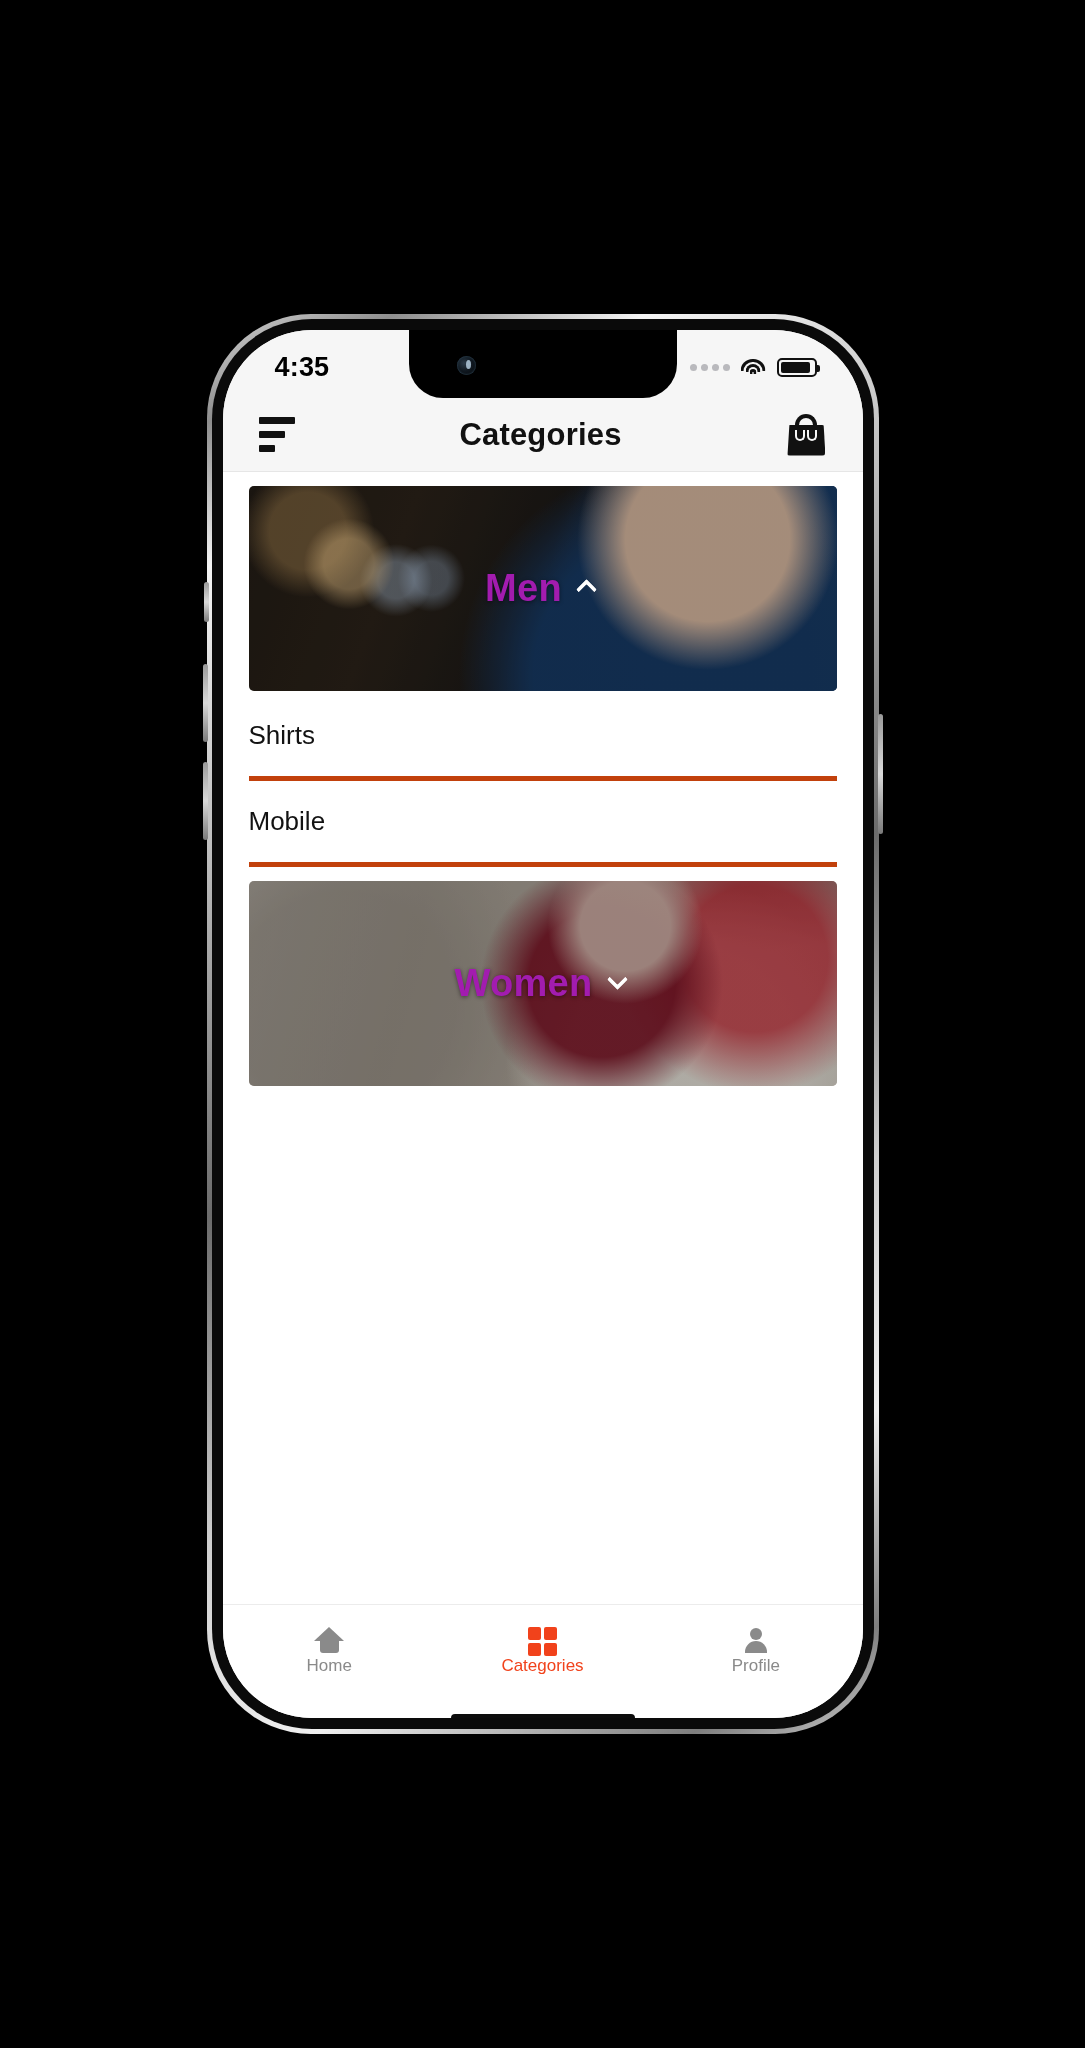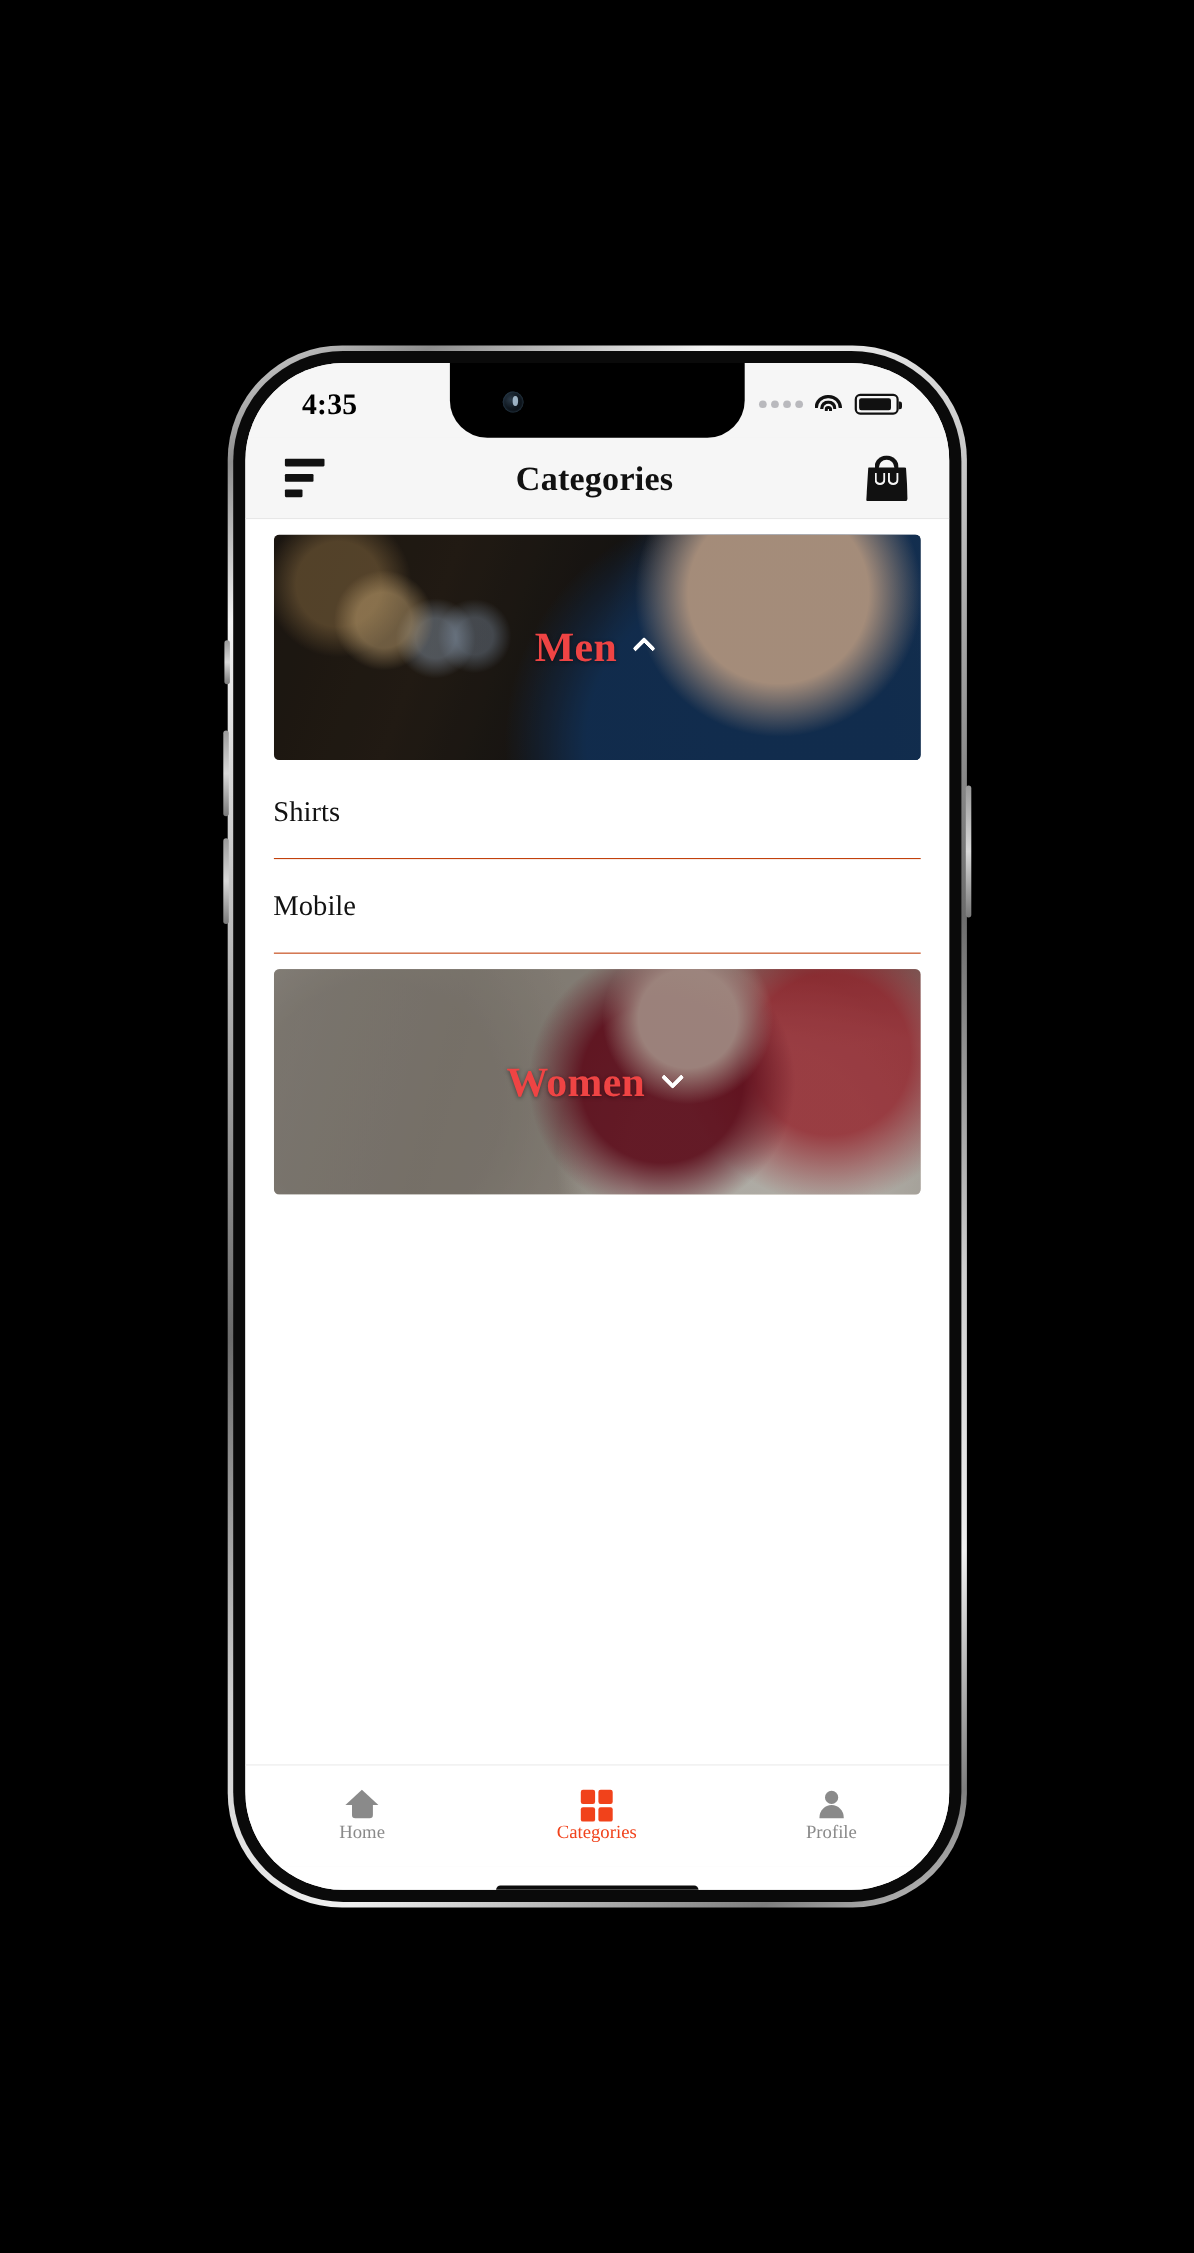--- a/index.html
+++ b/index.html
@@ -17,21 +17,20 @@
   }
 
   
   .phone-outer {
     position:relative;
     width:672px; height:1420px;
     border-radius:104px;
     background:linear-gradient(150deg,#d8d8d8 0%,#8e8e8e 6%,#f4f4f4 14%,#bdbdbd 30%,#6c6c6c 50%,#cfcfcf 68%,#f0f0f0 82%,#7e7e7e 94%,#cacaca 100%);
     padding:5px;
     box-shadow:0 0 0 1px #000;
-    font-family:Liberation Serif, serif;
   }
   .phone-mid {
     width:100%; height:100%;
     border-radius:100px;
     background:#0a0a0a;
     padding:11px;
   }
   .phone-screen {
     position:relative;
     width:100%; height:100%;
@@ -151,21 +150,21 @@
     border-radius:5px;
     overflow:hidden;
     margin-bottom:4px;
     cursor:pointer;
   }
   .banner .photo { position:absolute; inset:0; }
   .banner .tint  { position:absolute; inset:0; background:rgba(0,0,0,.26); }
   .banner .cap {
     position:absolute; inset:0;
     display:flex; align-items:center; justify-content:center; gap:16px;
-    color:#ef4444;
+    color:#a21caf;
     text-align:center;
   }
   .banner .cap .txt { font-size:38px; font-weight:600; letter-spacing:.3px;
     text-shadow:0 1px 4px rgba(0,0,0,.45); }
   .chev { width:22px; height:22px; position:relative; }
   .chev i {
     position:absolute; top:4px; left:1px;
     width:15px; height:15px;
     border-left:4px solid #fff; border-top:4px solid #fff;
     border-radius:2px;
@@ -202,21 +201,21 @@
       radial-gradient(circle at 26% 74%, rgba(72,78,52,.95) 0 20%, transparent 33%),
       repeating-linear-gradient(90deg, rgba(60,36,22,.55) 0 26px, rgba(96,60,36,.42) 26px 54px),
       linear-gradient(100deg,#5a3venue 0%,#4e2f1c 0%,#6b4226 34%,#4a2c19 62%,#5d3820 100%);
   }
 
   .sublist { background:#fff; }
   .subitem {
     height:86px;
     display:flex; align-items:center;
     font-size:26px; color:#121212;
-    border-bottom:1px solid #c2410c;
+    border-bottom:5px solid #c2410c;
     cursor:pointer;
   }
 
   
   .tabbar {
     height:93px;
     background:#fff;
     border-top:1px solid #ececec;
     display:flex; align-items:center;
   }

